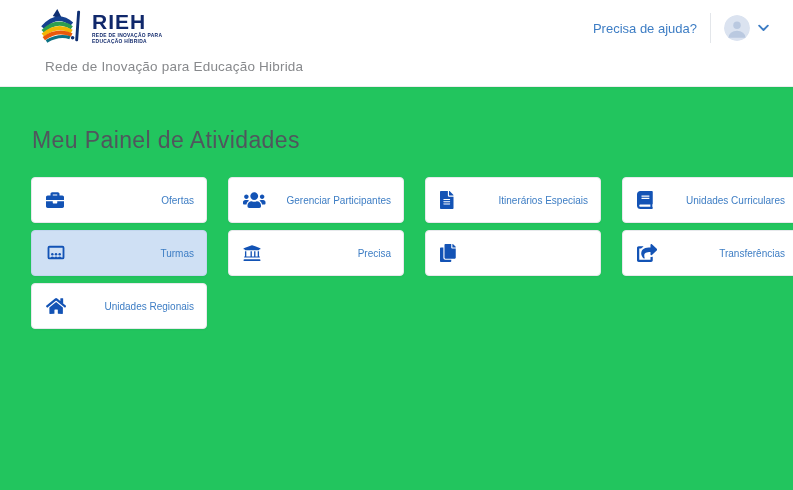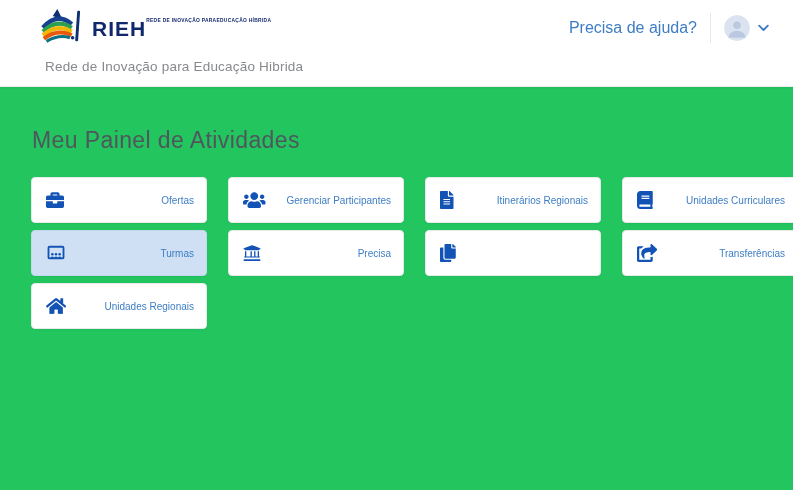--- a/index.html
+++ b/index.html
@@ -2,26 +2,26 @@
 <html><head>
 <meta charset="utf-8">
 <style>
   * { margin:0; padding:0; box-sizing:border-box; }
   html,body { width:793px; height:490px; overflow:hidden; background:#fff;
     font-family:"Liberation Sans", sans-serif; }
 
   .topbar { height:56px; background:#fff; display:flex; align-items:center;
     justify-content:space-between; padding:0 24px 0 32px; }
   .logo { display:flex; align-items:center; gap:4px; cursor:pointer; }
-  .logo-text { display:flex; flex-direction:row; line-height:1; }
+  .logo-text { display:flex; flex-direction:column; line-height:1; }
   .logo-title { font-size:21px; font-weight:bold; color:#10286b; letter-spacing:1px; }
   .logo-tag { font-size:4.9px; font-weight:bold; color:#10286b; letter-spacing:0.3px; margin-top:1.6px; }
 
   .topbar-right { display:flex; align-items:center; }
-  .help-link { color:#3d7dc4; font-size:16px; text-decoration:none; cursor:pointer;margin-left:24px; }
+  .help-link { color:#3d7dc4; font-size:13px; text-decoration:none; cursor:pointer;margin-left:24px; }
   .v-divider { width:1px; height:30px; background:#e3e6ea; margin:0 13px; }
   .avatar { width:26px; height:26px; border-radius:50%; overflow:hidden; cursor:pointer; flex:0 0 auto; }
   .chevron { margin-left:8px; display:flex; align-items:center; cursor:pointer; }
 
   .subheader { background:#fff; padding:1px 8px 11px 45px; }
   .subheader span { color:#87898c; font-size:13.5px; letter-spacing:0.2px; }
 
   .content { background:#22c55e; height:428px; padding:0 25px 0 31px;
     box-shadow: inset 0 3px 3px -3px rgba(0,0,0,0.10); border-top:1px solid #ececee; }
   .page-title { font-size:23px; font-weight:300; color:#50565d; letter-spacing:0.4px;
@@ -99,21 +99,21 @@
           </svg>
         </span>
         <span class="card-label">Gerenciar Participantes</span>
       </div>
       <div class="card">
         <span class="card-icon">
           <svg viewBox="0 0 384 512" fill="currentColor">
             <path d="M224 136V0H24C10.7 0 0 10.7 0 24v464c0 13.3 10.7 24 24 24h336c13.3 0 24-10.7 24-24V160H248c-13.2 0-24-10.8-24-24zm64 236c0 6.6-5.4 12-12 12H108c-6.6 0-12-5.4-12-12v-8c0-6.6 5.4-12 12-12h168c6.6 0 12 5.4 12 12v8zm0-64c0 6.6-5.4 12-12 12H108c-6.6 0-12-5.4-12-12v-8c0-6.6 5.4-12 12-12h168c6.6 0 12 5.4 12 12v8zm0-72v8c0 6.6-5.4 12-12 12H108c-6.6 0-12-5.4-12-12v-8c0-6.6 5.4-12 12-12h168c6.6 0 12 5.4 12 12zm96-114.1v6.1H256V0h6.1c6.4 0 12.5 2.5 17 7l97.9 98c4.5 4.5 7 10.6 7 16.9z"></path>
           </svg>
         </span>
-        <span class="card-label">Itinerários Regionais</span>
+        <span class="card-label">Itinerários Especiais</span>
       </div>
       <div class="card">
         <span class="card-icon">
           <svg viewBox="0 0 448 512" fill="currentColor">
             <path d="M448 360V24c0-13.3-10.7-24-24-24H96C43 0 0 43 0 96v320c0 53 43 96 96 96h328c13.3 0 24-10.7 24-24v-16c0-7.5-3.5-14.3-8.9-18.7-4.2-15.4-4.2-59.3 0-74.7 5.4-4.3 8.9-11.1 8.9-18.6zM128 134c0-3.3 2.7-6 6-6h212c3.3 0 6 2.7 6 6v20c0 3.3-2.7 6-6 6H134c-3.3 0-6-2.7-6-6v-20zm0 64c0-3.3 2.7-6 6-6h212c3.3 0 6 2.7 6 6v20c0 3.3-2.7 6-6 6H134c-3.3 0-6-2.7-6-6v-20zm253.4 250H96c-17.7 0-32-14.3-32-32 0-17.6 14.4-32 32-32h285.4c-1.9 17.1-1.9 46.9 0 64z"></path>
           </svg>
         </span>
         <span class="card-label">Unidades Curriculares</span>
       </div>
       <div class="card highlighted">

